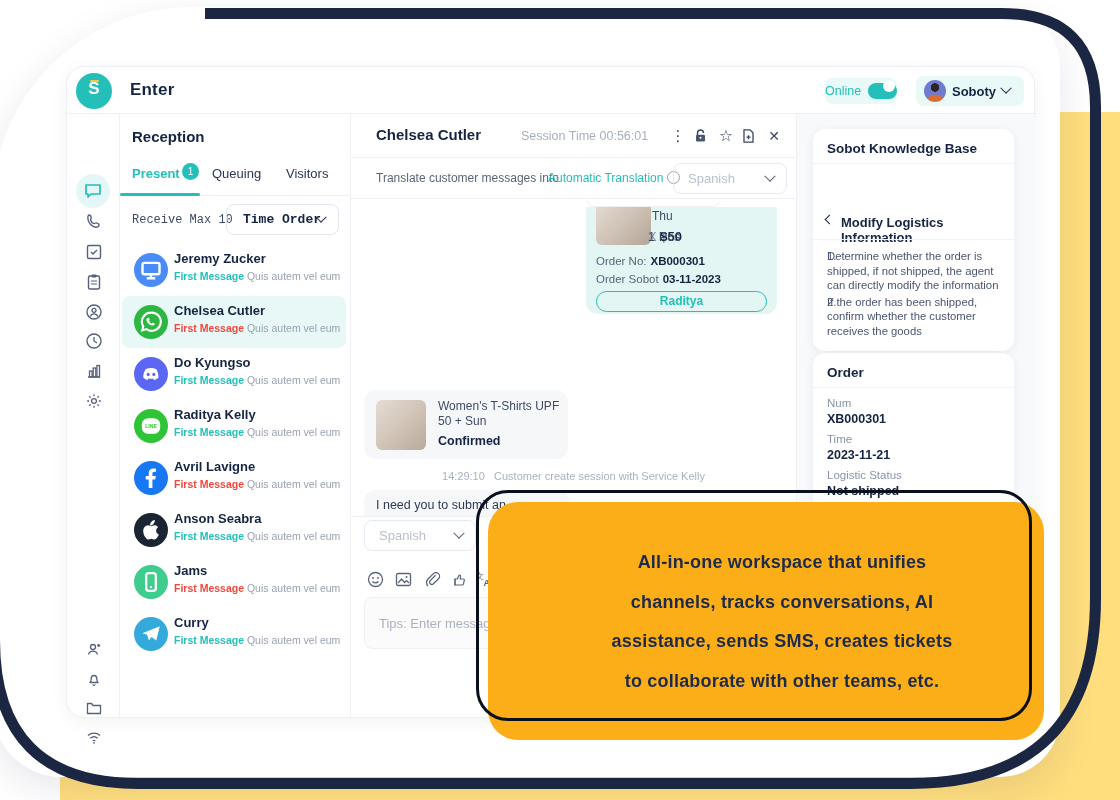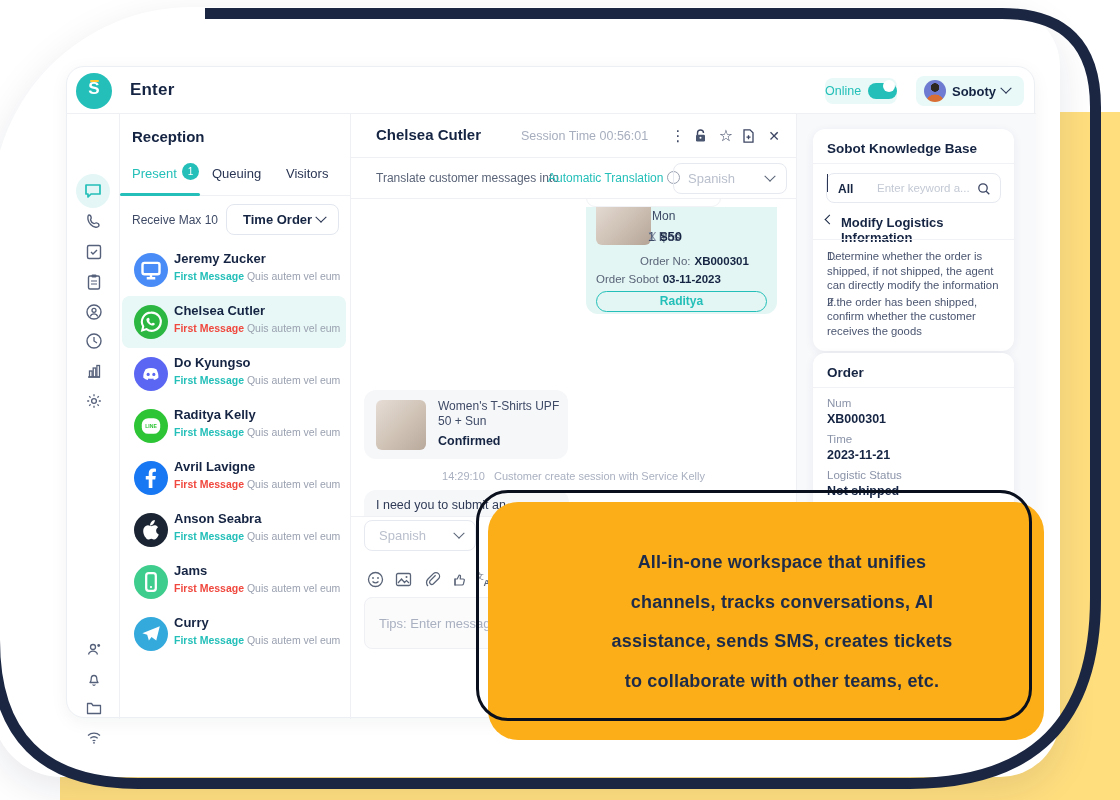--- a/index.html
+++ b/index.html
@@ -42,27 +42,27 @@
   .rail-ic { left:17px; width:20px; height:20px; }
   .rail-ic.active-bg { left:9px; width:34px; height:34px; background:#E4F7F6; border-radius:50%; }
   .rail-ic svg { position:absolute; left:0; top:0; }
   .rail-ic.active-bg svg { left:7px; top:7px; }
 
   
   .reception { left:53px; top:47px; width:231px; height:605px; border-right:1px solid #EEF0F4; }
   .rec-title { left:12px; top:14px; font-size:15px; font-weight:bold; color:#152442; }
   .tabs { left:0; top:40px; width:231px; height:42px; border-bottom:1px solid #EEF0F4; }
   .tab { top:12px; font-size:13px; color:#2A3654; }
-  .tab-present { left:12px; color:#23BFB8; font-weight:normal; }
+  .tab-present { left:12px; color:#23BFB8; font-weight:bold; }
   .tab-badge { left:62px; top:9px; width:17px; height:17px; background:#23BFB8; border-radius:50%;
     color:#fff; font-size:10px; text-align:center; line-height:17px; }
   .tab-queuing { left:92px; }
   .tab-visitors { left:166px; }
   .tab-underline { left:0; top:39px; width:80px; height:3px; background:#23BFB8; border-radius:2px; }
-  .receive-row { left:0; top:82px; width:231px; height:48px; }
+  .receive-row { left:0; top:82px; width:231px; height:48px;font-family:Liberation Mono, monospace; }
   .receive-label { left:12px; top:17px; font-size:12px; color:#3E4A66; }
   .sort-select { left:106px; top:8px; width:113px; height:31px; border:1px solid #E2E6EE; border-radius:8px; }
   .sort-select span { left:16px; top:7px; font-size:13px; font-weight:bold; color:#152442; }
   .sort-select .chev { position:absolute; left:90px; top:11px; }
 
   .contact-list { left:0; top:130px; width:231px; height:475px; }
   .contact { left:2px; width:224px; height:52px; }
   .contact.selected { background:#E7F8F6; border-radius:8px; }
   .c-avatar { left:12px; top:9px; width:34px; height:34px; border-radius:50%; }
   .c-avatar svg { position:absolute; left:0; top:0; }
@@ -89,21 +89,21 @@
   .tr-select .chev { left:92px; top:11px; }
 
   .chat-body { left:284px; top:132px; width:445px; height:317px; overflow:hidden; }
   .peek-pill { left:235px; top:-10px; width:135px; height:18px; background:#fff; border:1px solid #F0F2F5; border-radius:9px; }
   .order-bubble { left:235px; top:8px; width:191px; height:107px; background:#E3F6F3; border-radius:0 0 12px 12px; }
   .ob-img { left:10px; top:0; width:55px; height:38px; border-radius:0 0 6px 6px;
     background:linear-gradient(135deg,#E4DAD2,#C9BBAE 60%,#B3A496); }
   .ob-name { left:66px; top:2px; font-size:12px; color:#3E4A66; }
   .ob-qty { left:62px; top:22px; font-size:13px; color:#3E4A66; }
   .ob-qty b { color:#152442; }
-  .ob-l1 { left:10px; top:48px; font-size:11.5px; color:#5A6478;margin-left:44px; }
+  .ob-l1 { left:10px; top:48px; font-size:11.5px; color:#5A6478; }
   .ob-l1 b, .ob-l2 b { color:#152442; margin-left:4px; }
   .ob-l2 { left:10px; top:66px; font-size:11.5px; color:#5A6478; }
   .verify-btn { left:10px; top:84px; width:171px; height:21px; border:1.5px solid #23BFB8; border-radius:11px;
     color:#23BFB8; font-size:12px; font-weight:bold; text-align:center; line-height:19px; background:#fff0; }
   .msg-prod { left:13px; top:191px; width:204px; height:69px; background:#F6F7F9; border-radius:12px; }
   .mp-img { left:12px; top:10px; width:50px; height:50px; border-radius:6px;
     background:linear-gradient(135deg,#E6DDD6,#CFC2B5 55%,#B8A99B); }
   .mp-name { left:74px; top:9px; width:122px; font-size:12px; line-height:15px; color:#3E4A66; }
   .mp-status { left:74px; top:44px; font-size:12.5px; font-weight:bold; color:#152442; }
   .sys-line { left:0; top:271px; width:445px; text-align:center; font-size:11px; color:#A9B0C0; }
@@ -395,21 +395,21 @@
       <span class="tr-info">i</span>
       <span class="lang-select tr-select">
         <span>Spanish</span>
         <span class="chev"></span>
       </span>
     </div>
 
     <div class="chat-body">
       <div class="order-bubble">
         <span class="ob-img"></span>
-        <span class="ob-name">Mon</span>
+        <span class="ob-name">Thu</span>
         <span class="ob-qty"><span>1 Pcs</span>
           <span style="position:static;color:#8A93A8">X</span>
           <b style="position:static">$50</b></span>
         <span class="ob-l1"><span style="position:static">Order No:</span><b style="position:static">XB000301</b></span>
         <span class="ob-l2"><span style="position:static">Order Sobot</span><b style="position:static">03-11-2023</b></span>
         <span class="verify-btn">Raditya</span>
       </div>
       <div class="peek-pill"></div>
 
       <div class="msg-prod">
@@ -464,29 +464,20 @@
             <text x="8.5" y="15" font-size="9" font-weight="bold" fill="#5A6478" font-family="Liberation Sans,sans-serif">A</text>
           </svg>
         </span>
       <input class="msg-input" type="text" placeholder="Tips: Enter messages" style="">
     </div>
 
     <div class="right-panel">
       <div class="panel-card kb-card">
         <span class="card-title">Sobot Knowledge Base</span>
         <span class="card-divider"></span>
-        <span class="kb-search">
-          <span class="kb-all">All</span>
-          <span class="chev"></span>
-          <span class="kb-ph">Enter keyword a...</span>
-          <svg width="14" height="14" viewBox="0 0 14 14" style="position:absolute; right:9px; top:8px">
-              <circle cx="6" cy="6" r="4.2" fill="none" stroke="#3C4663" stroke-width="1.3"></circle>
-              <path d="M9.2 9.2 12.3 12.3" stroke="#3C4663" stroke-width="1.3"></path>
-            </svg>
-        </span>
         <span class="kb-back"></span>
         <span class="kb-article" style="left:28px">Modify Logistics Information</span>
         <span class="kb-div2"></span>
         <div class="kb-steps">
           <div class="step">
               <span class="n">1.</span>
               <span style="position:static">Determine whether the order is shipped, if not shipped, the agent can directly modify the information</span>
             </div>
           <div class="step">
               <span class="n">2.</span>

